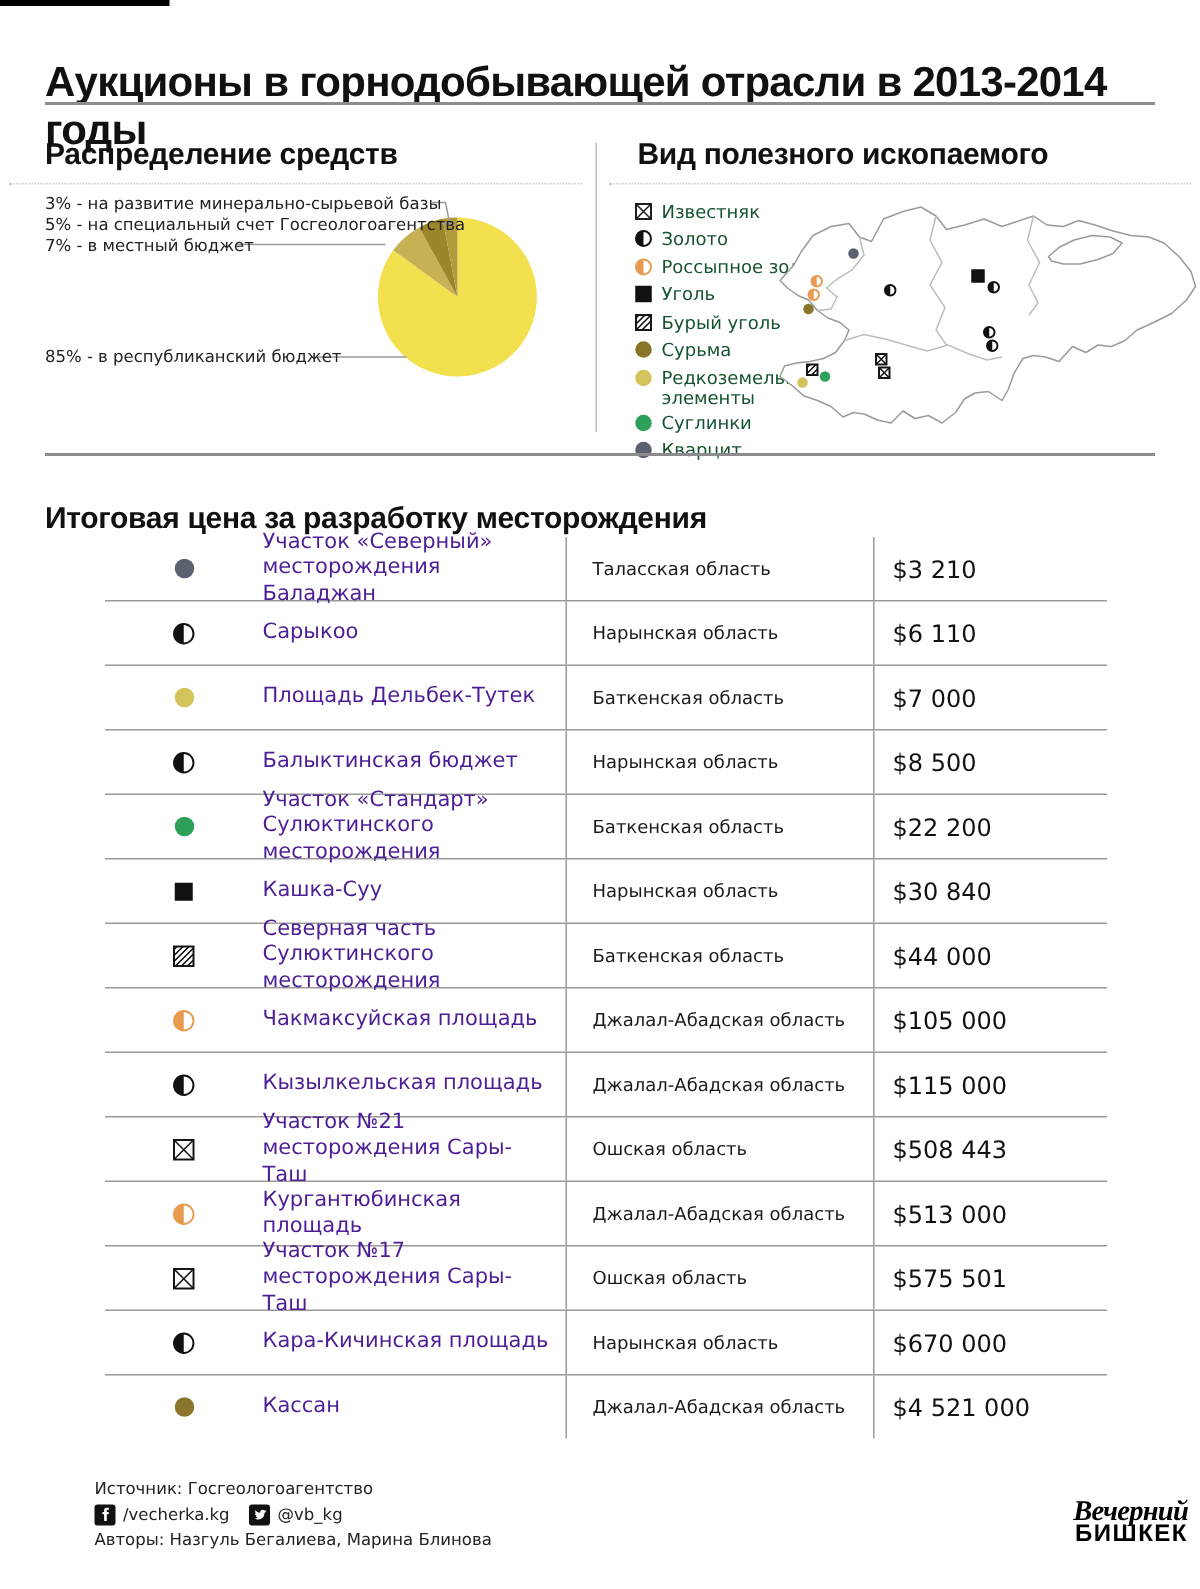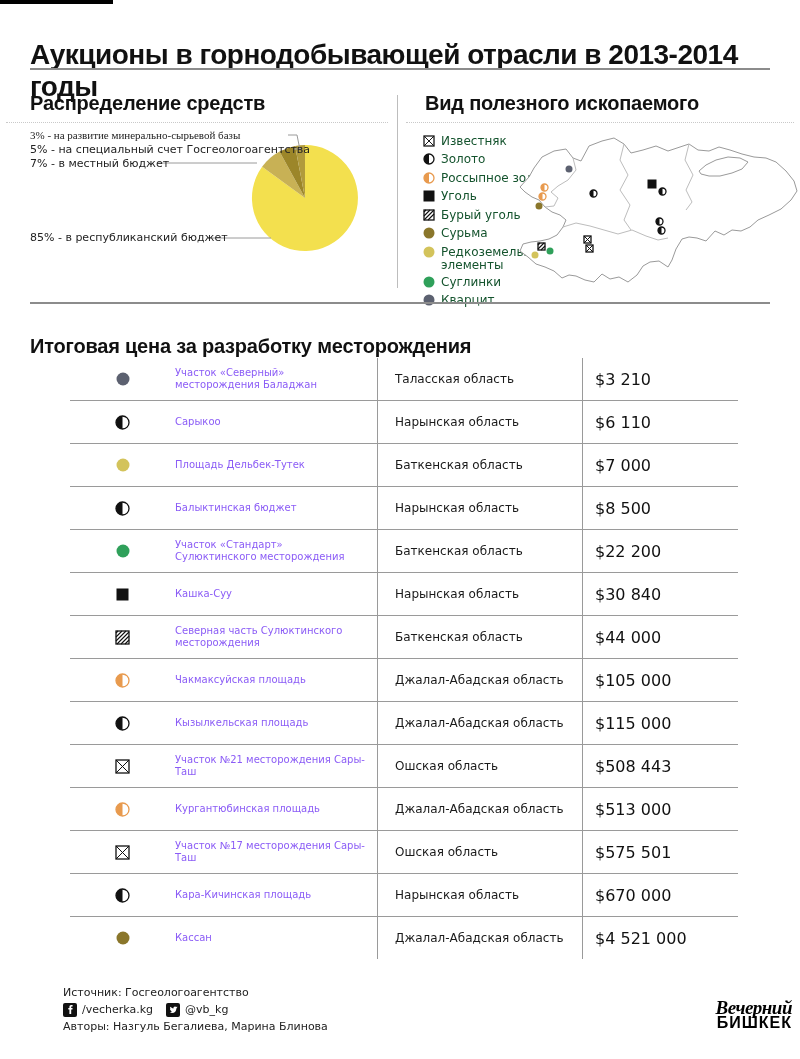--- a/index.html
+++ b/index.html
@@ -29,21 +29,21 @@
   .legend-item .sym{width:14px;flex:0 0 14px;margin-right:4px;margin-top:0px;}
   .legend-item .lbl{max-width:118px;}
   #map-svg{left:405px;top:130px;}
   #map-markers{left:405px;top:130px;width:395px;height:165px;pointer-events:none;}
   .marker{position:absolute;line-height:0;}
   #table{left:70px;top:358px;width:668px;}
   .trow{display:flex;align-items:center;height:42px;border-bottom:1px solid #9a9a9a;}
   .trow:last-child{border-bottom:none;}
   .c-icon{flex:0 0 105px;display:flex;justify-content:center;align-items:center;line-height:0;}
   .c-name{flex:0 0 203px;align-self:stretch;display:flex;align-items:center;
-          border-right:1px solid #9a9a9a;font-size:10px;line-height:1.25;color:#8b5cf6;
+          border-right:1px solid #9a9a9a;font-size:14px;line-height:1.25;color:#4c1d95;
           padding-right:10px;box-sizing:border-box;}
   .c-region{flex:0 0 205px;align-self:stretch;display:flex;align-items:center;
             border-right:1px solid #9a9a9a;font-size:12px;color:#1a1a1a;
             padding-left:17px;box-sizing:border-box;}
   .c-price{flex:1;font-size:16px;color:#111;padding-left:12px;}
   #footer-source{left:63px;top:986px;font-size:11px;color:#222;}
   #footer-social{left:63px;top:1002px;height:15px;font-size:11px;color:#222;
                  display:flex;align-items:center;gap:5px;}
   .soc-ico{width:14px;height:14px;background:#111;border-radius:2px;display:inline-flex;
            align-items:center;justify-content:center;line-height:0;}
@@ -75,21 +75,21 @@
         <path d="M305,108 L295.1,55.9 A53,53 0 0 1 305.0,55.0 Z" fill="#B19B3C"></path>
       </g>
     <g stroke="#9a9a9a" stroke-width="1" fill="none">
       <polyline points="288,45 297,45 300,60"></polyline>
       <polyline points="294,59 302,59"></polyline>
       <polyline points="158,73 257,73"></polyline>
       <polyline points="212,148 271,148"></polyline>
     </g>
   </svg>
   <div id="pie-callouts">
-      <div class="pie-label" style="top: 129px; font-family: Liberation Serif, serif;">3% -  на развитие минерально-сырьевой базы</div>
+      <div class="pie-label" style="top: 129px;">3% -  на развитие минерально-сырьевой базы</div>
       <div class="pie-label" style="top: 143px;">5% - на специальный счет Госгеологоагентства</div>
       <div class="pie-label" style="top: 157px;">7% - в местный бюджет</div>
       <div class="pie-label" style="top: 231px;">85% -  в республиканский бюджет</div>
     </div>
 
   <div id="vdivider" class="abs"></div>
 
   <div id="map-heading" class="abs section-h">Вид полезного ископаемого</div>
   <div id="dot-right" class="abs dotted"></div>
 

